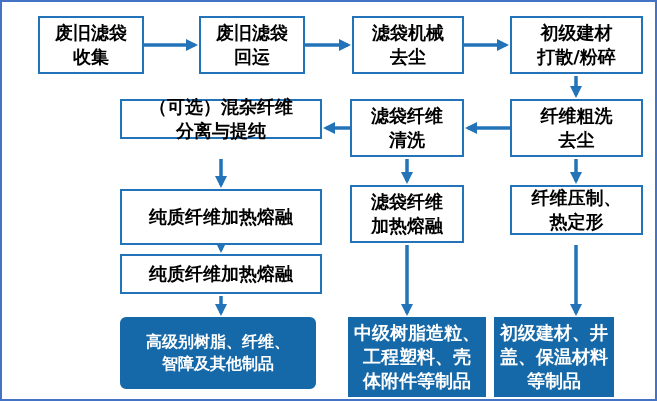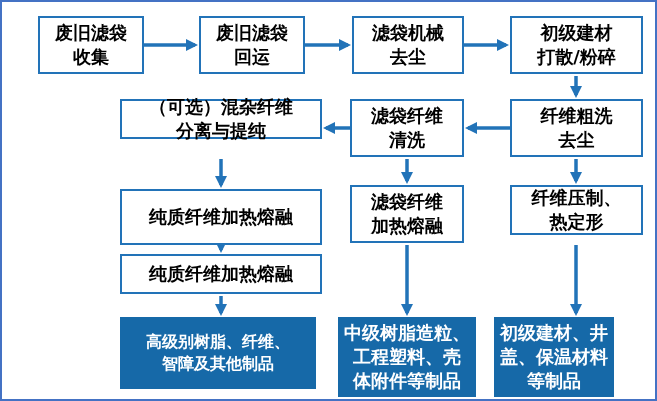--- a/index.html
+++ b/index.html
@@ -29,21 +29,21 @@
   }
   .outline {
     background: #ffffff;
     border: 2px solid #2273B8;
   }
   .filled {
     background: #1669A8;
     border: 2px solid #1669A8;
     color: #ffffff;
   }
-  .filled.big { font-size: 16px; }
+  .filled.big { font-size: 16px; border-radius: 6px; }
   svg.arrows {
     position: absolute;
     left: 0; top: 0;
     width: 657px; height: 401px;
     pointer-events: none;
   }
   svg.arrows line {
     stroke: #2273B8;
     stroke-width: 3.5;
   }
@@ -99,20 +99,20 @@
   <div class="node outline" style="left:118px; top:187px; width:202px; height:56px;">纯质纤维加热熔融</div>
   <div class="node outline" style="left:348px; top:183px; width:114px; height:58px;">滤袋纤维
 加热熔融</div>
   <div class="node outline" style="left:508px; top:183px; width:133px; height:50px;">纤维压制、
 热定形</div>
 
   <div class="node outline" style="left:118px; top:252px; width:202px; height:40px;">纯质纤维加热熔融</div>
 
   <div class="node filled big" style="left:118px; top:315px; width:196px; height:72px;">高级别树脂、纤维、
 智障及其他制品</div>
-  <div class="node filled" style="left:336px; top:315px; width:138px; height:80px;">中级树脂造粒、
+  <div class="node filled" style="left:346px; top:315px; width:138px; height:80px;">中级树脂造粒、
 工程塑料、壳
 体附件等制品</div>
   <div class="node filled" style="left:492px; top:315px; width:120px; height:80px;">初级建材、井
 盖、保温材料
 等制品</div>
 
 </div>
 
 </body></html>

